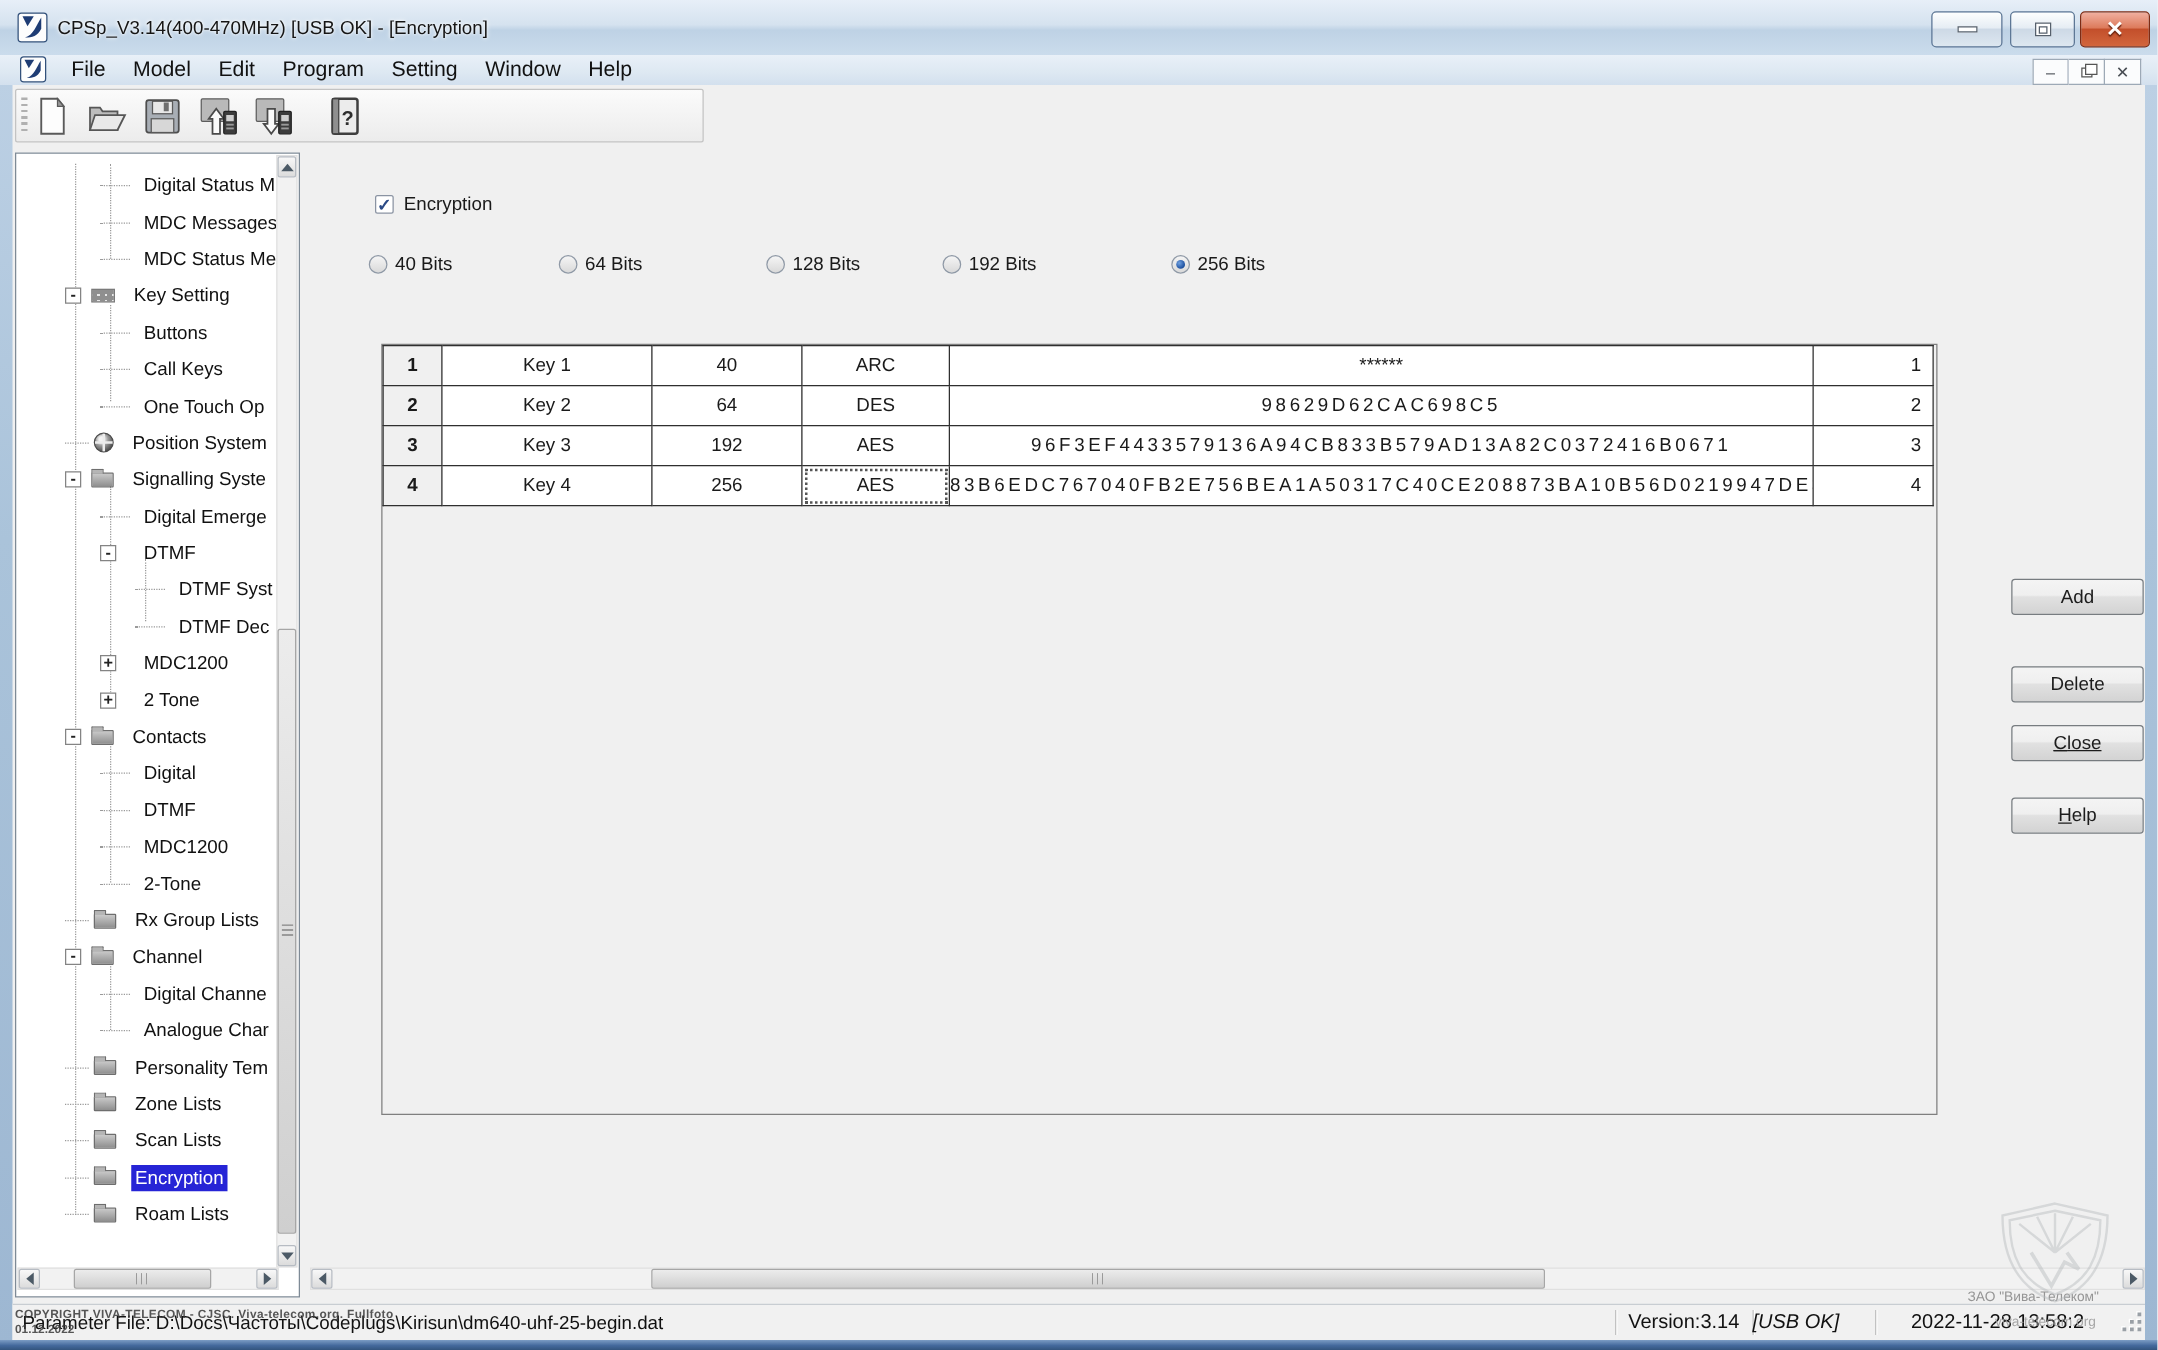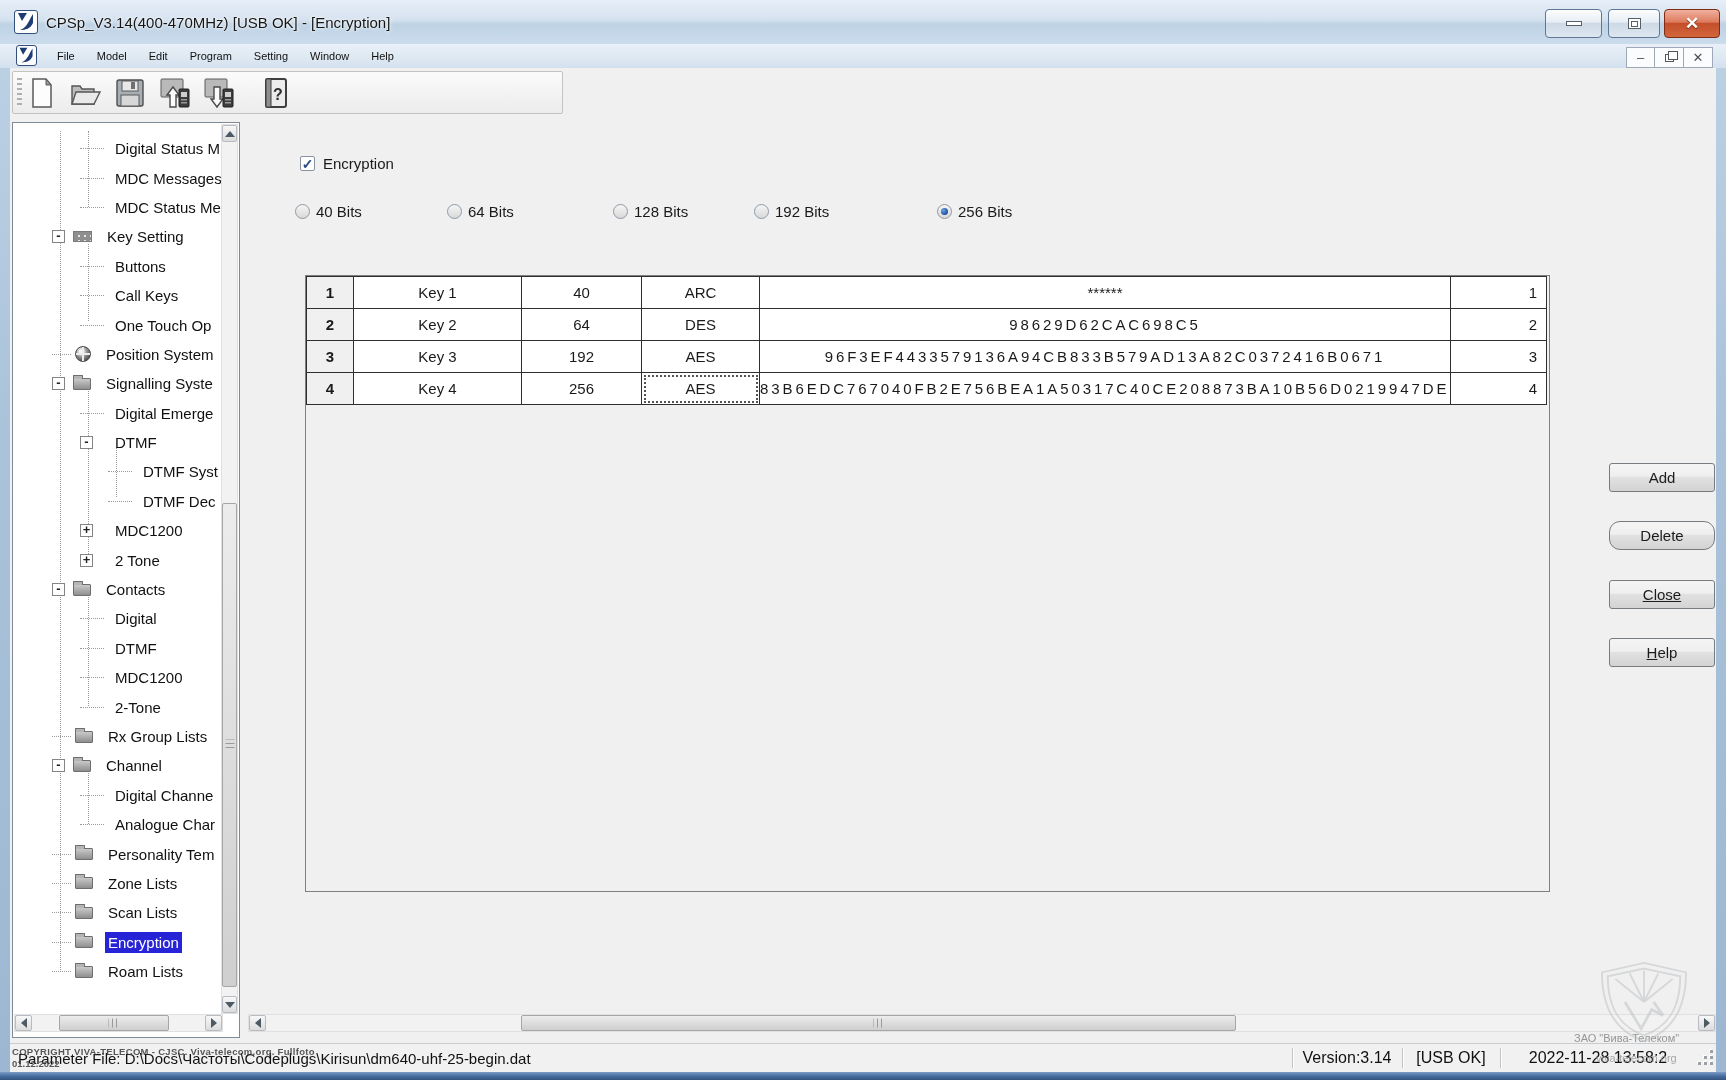--- a/index.html
+++ b/index.html
@@ -24,21 +24,21 @@
   .g-min { width:16px; height:5px; background:#fff; border:1px solid #56606c; }
   .g-max { width:13px; height:11px; background:#fff; border:1px solid #56606c; display:flex; align-items:center; justify-content:center; }
   .g-max::before { content:""; width:5px; height:4px; background:#fff; border:1px solid #56606c; }
   .g-x { color:#fff; font-weight:bold; font-size:17px; line-height:17px; text-shadow:0 1px 1px #6b2410; }
 
   
   .menubar { position:absolute; left:0; top:44px; width:1726px; height:24px;
     background:linear-gradient(180deg,#e9f0f8 0%,#dde8f2 60%,#d3e0ee 100%); }
   .menubar .app-icon { left:16px; top:1px; width:21px; height:21px; }
   .menu-items { position:absolute; left:46px; top:0; height:24px; display:flex; align-items:center; }
-  .menu-item { padding:2px 11px; font-size:11px; color:#111; cursor:default; }
+  .menu-item { padding:2px 11px; font-size:17px; color:#111; cursor:default; }
   .mdi-group { position:absolute; left:1626px; top:3px; display:flex; }
   .mdi-btn { width:29px; height:21px; background:#fbfcfd; border:1px solid #9da9b6;
     display:flex; align-items:center; justify-content:center; color:#4a4f55; font-size:13px; }
   .mdi-btn + .mdi-btn { margin-left:0; border-left:none; }
   .g-restore { position:relative; width:9px; height:8px; border:1px solid #555; background:#fff; }
   .g-restore::before { content:""; position:absolute; left:2px; top:-4px; width:8px; height:7px;
     border:1px solid #555; background:#fff; }
 
   
   .client-bg { position:absolute; left:10px; top:68px; width:1706px; height:1004px; background:#f0f0f0; }
@@ -485,21 +485,21 @@
           <td class="cw4 kv">83B6EDC767040FB2E756BEA1A50317C40CE208873BA10B56D0219947DE34795</td>
           <td class="cw5 idcol">4</td>
         </tr>
       </tbody>
         </table>
     </div>
 
     <div class="side-btn" style="top:341px;">
         <span>Add</span>
       </div>
-    <div class="side-btn" style="top:399px;border-radius:11px;">
+    <div class="side-btn" style="top:411px;">
         <span>Delete</span>
       </div>
     <div class="side-btn" style="top:458px;text-decoration:underline;">
         <span class="u-first">Close</span>
       </div>
     <div class="side-btn" style="top:516px;">
         <span class="u-first">Help</span>
       </div>
   </div>
 
@@ -513,21 +513,21 @@
     <div class="sb-btn" style="right:0; top:0; width:17px; height:16px;">
         <div class="tri right"></div>
       </div>
   </div>
 
   <div class="statusbar">
     <div class="sb-text" style="left:8px;">Parameter File: D:\Docs\Частоты\Codeplugs\Kirisun\dm640-uhf-25-begin.dat</div>
     <div class="sb-div" style="left:1282px;"></div>
     <div class="sb-text sb-right" style="left:1282px; width:110px; text-align:center; top:5px;">Version:3.14</div>
     <div class="sb-div" style="left:1392px;"></div>
-    <div class="sb-text sb-right" style="left:1392px; width:98px; text-align:center; top:5px;">[USB OK]</div>
+    <div class="sb-text sb-right" style="left:1392px; width:98px; top:5px;font-style:italic;">[USB OK]</div>
     <div class="sb-div" style="left:1490px;"></div>
     <div class="sb-text sb-right" style="left:1490px; width:196px; text-align:center; top:5px;">2022-11-28 13:58:2</div>
     <div class="resize-grip">
       <i style="left:12px;top:0;"></i>
         <i style="left:6px;top:6px;"></i>
         <i style="left:12px;top:6px;"></i>
       <i style="left:0;top:12px;"></i>
         <i style="left:6px;top:12px;"></i>
         <i style="left:12px;top:12px;"></i>
     </div>

